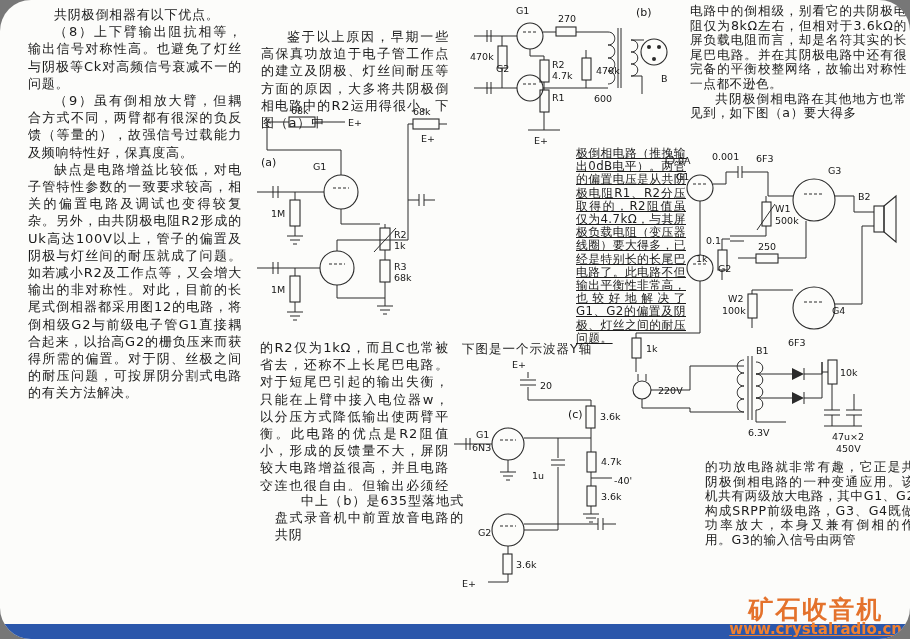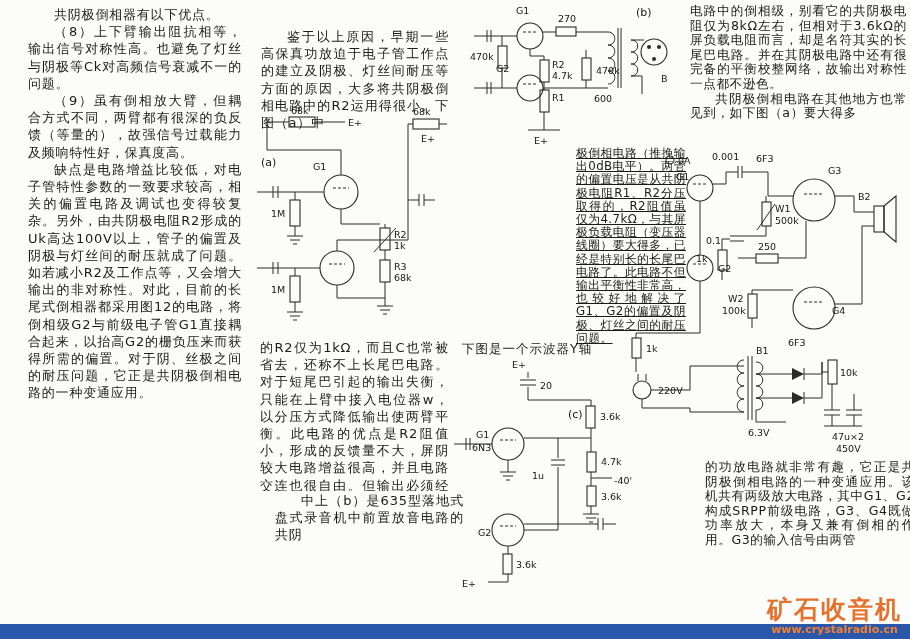--- a/index.html
+++ b/index.html
@@ -1,45 +1,45 @@
 <!DOCTYPE html>
 <html><head>
 <meta charset="utf-8">
 <style>
   html,body{margin:0;padding:0;background:#777;}
   .page{position:relative;width:910px;height:639px;background:#fcfcfa;overflow:hidden;
-        font-family:"DejaVu Sans",sans-serif;color:#1b1b1b;}
+        font-family:"DejaVu Sans",sans-serif;color:#1b1b1b;border-radius:31px;}
   .tblock{position:absolute;text-align:justify;overflow:hidden;}
   .tblock p{margin:0;text-indent:2em;}
   .tblock p.cont{text-indent:0;}
   .styleA{font-size:13px;line-height:17.2px;letter-spacing:0.8px;}
   .styleB{font-size:11.8px;line-height:13.2px;letter-spacing:0.4px;}
   .styleC{font-size:12.6px;line-height:14.6px;letter-spacing:0.6px;}
   .caption{font-size:12.5px;letter-spacing:1px;white-space:nowrap;}
   .diagram{position:absolute;}
   .diagram .wire{stroke:#2b2b2b;stroke-width:1;fill:none;}
   .diagram .comp{stroke:#2b2b2b;stroke-width:1.1;fill:none;}
   .diagram .dot{fill:#2b2b2b;stroke:none;}
   .diagram text{font-size:9.5px;fill:#161616;font-family:"DejaVu Sans",sans-serif;}
   .diagram .tag{font-size:11px;}
   .footer-bar{position:absolute;left:0;right:0;bottom:0;height:15px;background:#2b57ab;}
   .watermark{position:absolute;right:8px;bottom:3px;text-align:center;z-index:5;margin-top:44px;}
   .wm-title{font-size:25px;font-weight:bold;color:#e4722c;letter-spacing:2px;line-height:27px;}
-  .wm-url{font-size:11px;font-weight:bold;color:#f0802f;line-height:13px;}
+  .wm-url{font-size:15px;font-weight:bold;color:#f0802f;line-height:13px;text-decoration:underline;}
 </style>
 </head>
 <body>
 
 <div class="page">
 
   <div class="tblock styleA" style="left:28px;top:6px;width:214px;height:576px;">
     <p>共阴极倒相器有以下优点。</p>
     <p>（8）上下臂输出阻抗相等，输出信号对称性高。也避免了灯丝与阴极等Ck对高频信号衰减不一的问题。</p>
     <p>（9）虽有倒相放大臂，但耦合方式不同，两臂都有很深的负反馈（等量的），故强信号过载能力及频响特性好，保真度高。</p>
-    <p>缺点是电路增益比较低，对电子管特性参数的一致要求较高，相关的偏置电路及调试也变得较复杂。另外，由共阴极电阻R2形成的Uk高达100V以上，管子的偏置及阴极与灯丝间的耐压就成了问题。如若减小R2及工作点等，又会增大输出的非对称性。对此，目前的长尾式倒相器都采用图12的电路，将倒相级G2与前级电子管G1直接耦合起来，以抬高G2的栅负压来而获得所需的偏置。对于阴、丝极之间的耐压问题，它正是共阴极倒相电路的一种变通应用。</p>
+    <p>缺点是电路增益比较低，对电子管特性参数的一致要求较高，相关的偏置电路及调试也变得较复杂。另外，由共阴极电阻R2形成的Uk高达100V以上，管子的偏置及阴极与灯丝间的耐压就成了问题。如若减小R2及工作点等，又会增大输出的非对称性。对此，目前的长尾式倒相器都采用图12的电路，将倒相级G2与前级电子管G1直接耦合起来，以抬高G2的栅负压来而获得所需的偏置。对于阴、丝极之间的耐压问题，可按屏阴分割式电路的有关方法解决。</p>
   </div>
 
   <div class="tblock styleA" style="left:261px;top:4px;width:188px;height:106px;margin-top:24px;">
     <p>鉴于以上原因，早期一些高保真功放迫于电子管工作点的建立及阴极、灯丝间耐压等方面的原因，大多将共阴极倒相电路中的R2运用得很小。下图（a）中</p>
   </div>
 
   <svg class="diagram" style="left:468px;top:2px;" width="210" height="148" viewBox="0 0 210 148">
     <g>
       <path class="wire" d="M6,34 H49 M19,28 V40 M23,28 V40"></path>
       <circle class="comp" cx="62" cy="34" r="13"></circle>

